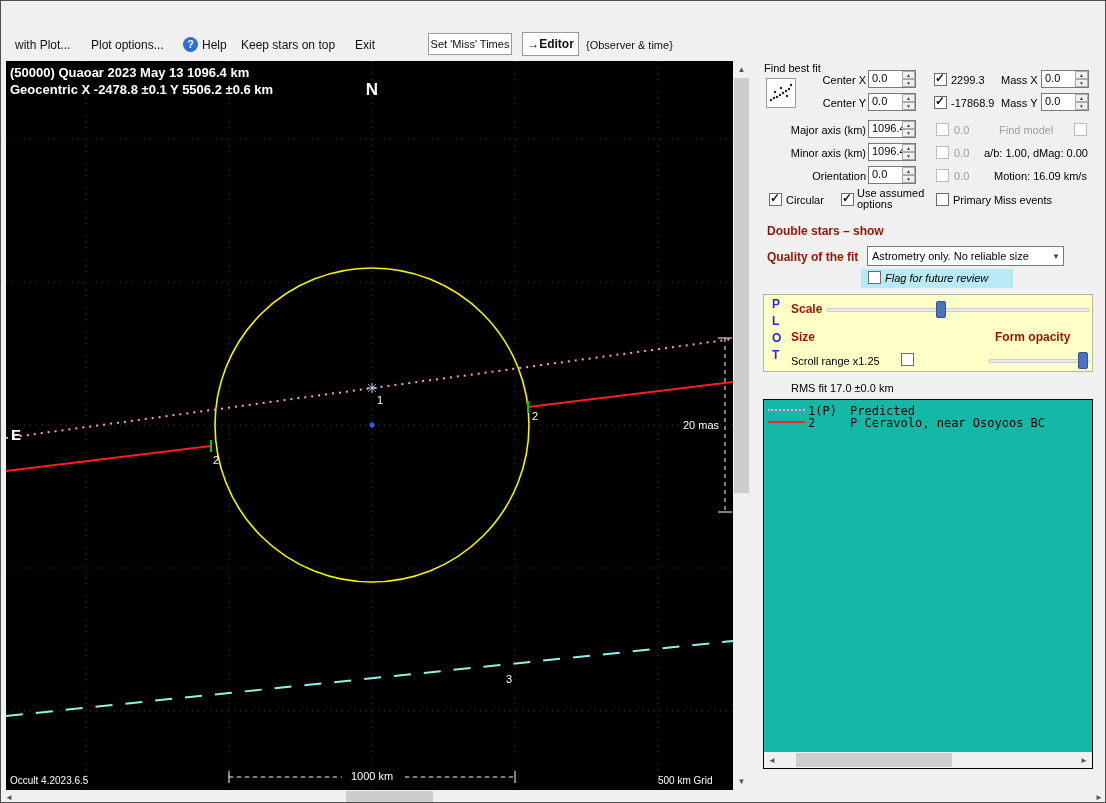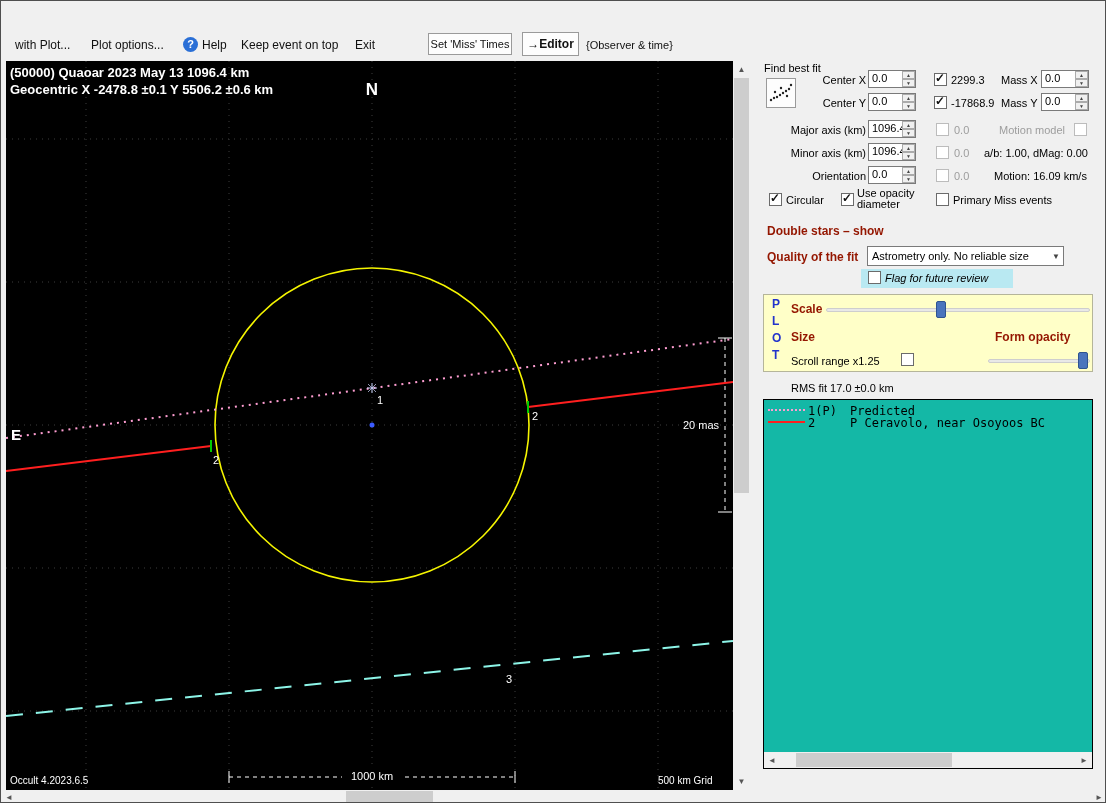--- a/index.html
+++ b/index.html
@@ -36,21 +36,21 @@
 <body>
 
 <div id="win">
 
 
   <div id="menubar">
     <span class="menu-item" style="left:14px">with Plot...</span>
     <span class="menu-item" style="left:90px">Plot options...</span>
     <span class="abs" style="left:182px;top:6px;width:15px;height:15px;border-radius:50%;background:#2a6fd6;color:#fff;font-size:11px;font-weight:bold;text-align:center;line-height:15px">?</span>
     <span class="menu-item" style="left:201px">Help</span>
-    <span class="menu-item" style="left:240px">Keep event on top</span>
+    <span class="menu-item" style="left:240px">Keep stars on top</span>
     <span class="menu-item" style="left:354px">Exit</span>
     <div class="mbtn" style="left:427px;top:2px;width:84px;height:22px;font-size:11px;line-height:20px">Set 'Miss' Times</div>
     <div class="mbtn" style="left:521px;top:1px;width:57px;height:24px;font-size:12px;font-weight:bold;line-height:22px">→Editor</div>
     <span class="menu-item" style="left:585px;top:8px;font-size:11px">{Observer &amp; time}</span>
   </div>
 
   <svg class="abs" style="left:5px;top:60px;background:#000" width="727" height="729" viewBox="0 0 727 729">
     <g stroke="#3d3d3d" stroke-width="1" stroke-dasharray="1 5">
       <line x1="80" y1="0" x2="80" y2="729"></line>
       <line x1="223" y1="0" x2="223" y2="729"></line>
@@ -170,21 +170,21 @@
     <span class="lbl rt" style="left:18px;top:65px;width:92px">Major axis (km)</span>
     <div class="spin" style="left:112px;top:61px">
       <div class="v">1096.4</div>
       <div class="ud">
           <span>▲</span>
           <span>▼</span>
         </div>
     </div>
     <span class="cb dis" style="left:180px;top:64px"></span>
     <span class="lbl grayt" style="left:198px;top:65px">0.0</span>
-    <span class="lbl grayt" style="left:243px;top:65px">Motion model</span>
+    <span class="lbl grayt" style="left:243px;top:65px">Find model</span>
     <span class="cb dis" style="left:318px;top:64px"></span>
 
     <span class="lbl rt" style="left:18px;top:88px;width:92px">Minor axis (km)</span>
     <div class="spin" style="left:112px;top:84px">
       <div class="v">1096.4</div>
       <div class="ud">
           <span>▲</span>
           <span>▼</span>
         </div>
     </div>
@@ -200,21 +200,21 @@
           <span>▼</span>
         </div>
     </div>
     <span class="cb dis" style="left:180px;top:110px"></span>
     <span class="lbl grayt" style="left:198px;top:111px">0.0</span>
     <span class="lbl" style="left:238px;top:111px">Motion: 16.09 km/s</span>
 
     <span class="cb on" style="left:13px;top:134px"></span>
     <span class="lbl" style="left:30px;top:135px">Circular</span>
     <span class="cb on" style="left:85px;top:134px"></span>
-    <span class="lbl" style="left:101px;top:129px;width:72px;white-space:normal;line-height:11px">Use opacity diameter</span>
+    <span class="lbl" style="left:101px;top:129px;width:72px;white-space:normal;line-height:11px">Use assumed options</span>
     <span class="cb" style="left:180px;top:134px"></span>
     <span class="lbl" style="left:197px;top:135px">Primary Miss events</span>
 
     <span class="lbl maroon" style="left:11px;top:165px">Double stars – show</span>
 
     <span class="lbl maroon" style="left:11px;top:191px">Quality of the fit</span>
     <div class="abs" style="left:111px;top:187px;width:197px;height:20px;background:#fff;border:1px solid #7a7a7a;box-sizing:border-box">
       <span class="abs nw" style="left:4px;top:3px;font-size:11px">Astrometry only. No reliable size</span>
       <span class="abs" style="right:3px;top:5px;font-size:8px;color:#444">▼</span>
     </div>

